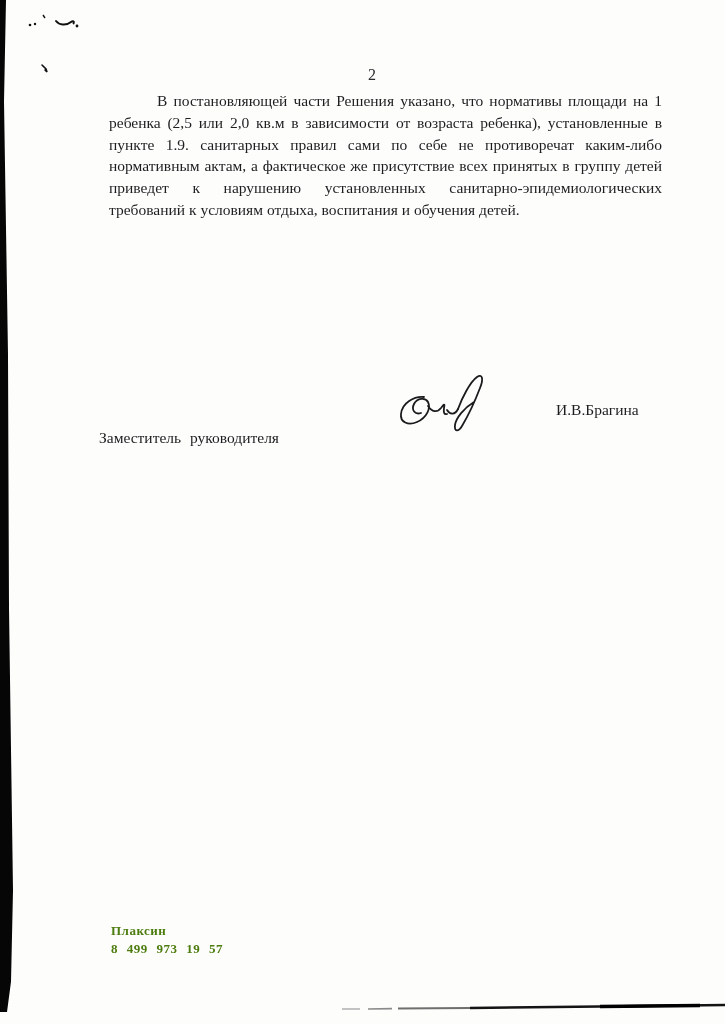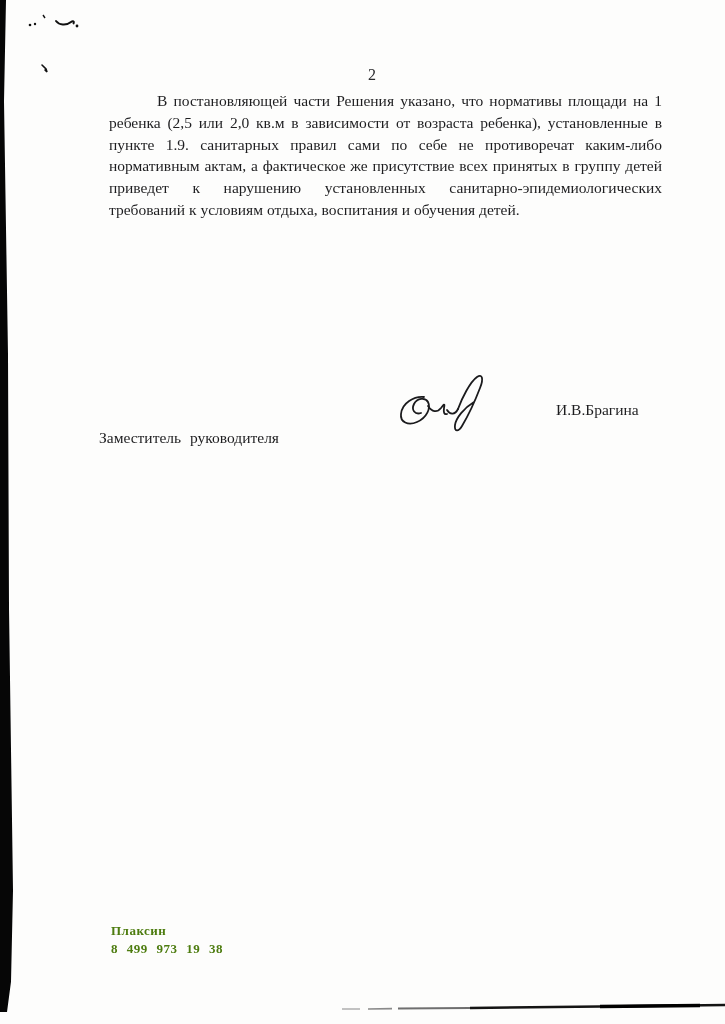--- a/index.html
+++ b/index.html
@@ -119,14 +119,14 @@
       <path d="M53 40 C 56 45, 61 45, 64 39"></path>
       <path d="M64 39 C 68 28, 76 12, 83 7 C 88 3.5, 90 8, 86 18 C 81 31, 74 46, 68 56 C 64.5 62, 60 62, 61 55 C 62 48, 70 38, 80 32"></path>
     </g>
   </svg>
 
   <div class="sign-name">И.В.Брагина</div>
 </div>
 
 <div class="footer-block">
   <div class="footer-name">Плаксин</div>
-  <div class="footer-phone">8 499 973 19 38</div>
+  <div class="footer-phone">8 499 973 19 57</div>
 </div>
 
 </body></html>

